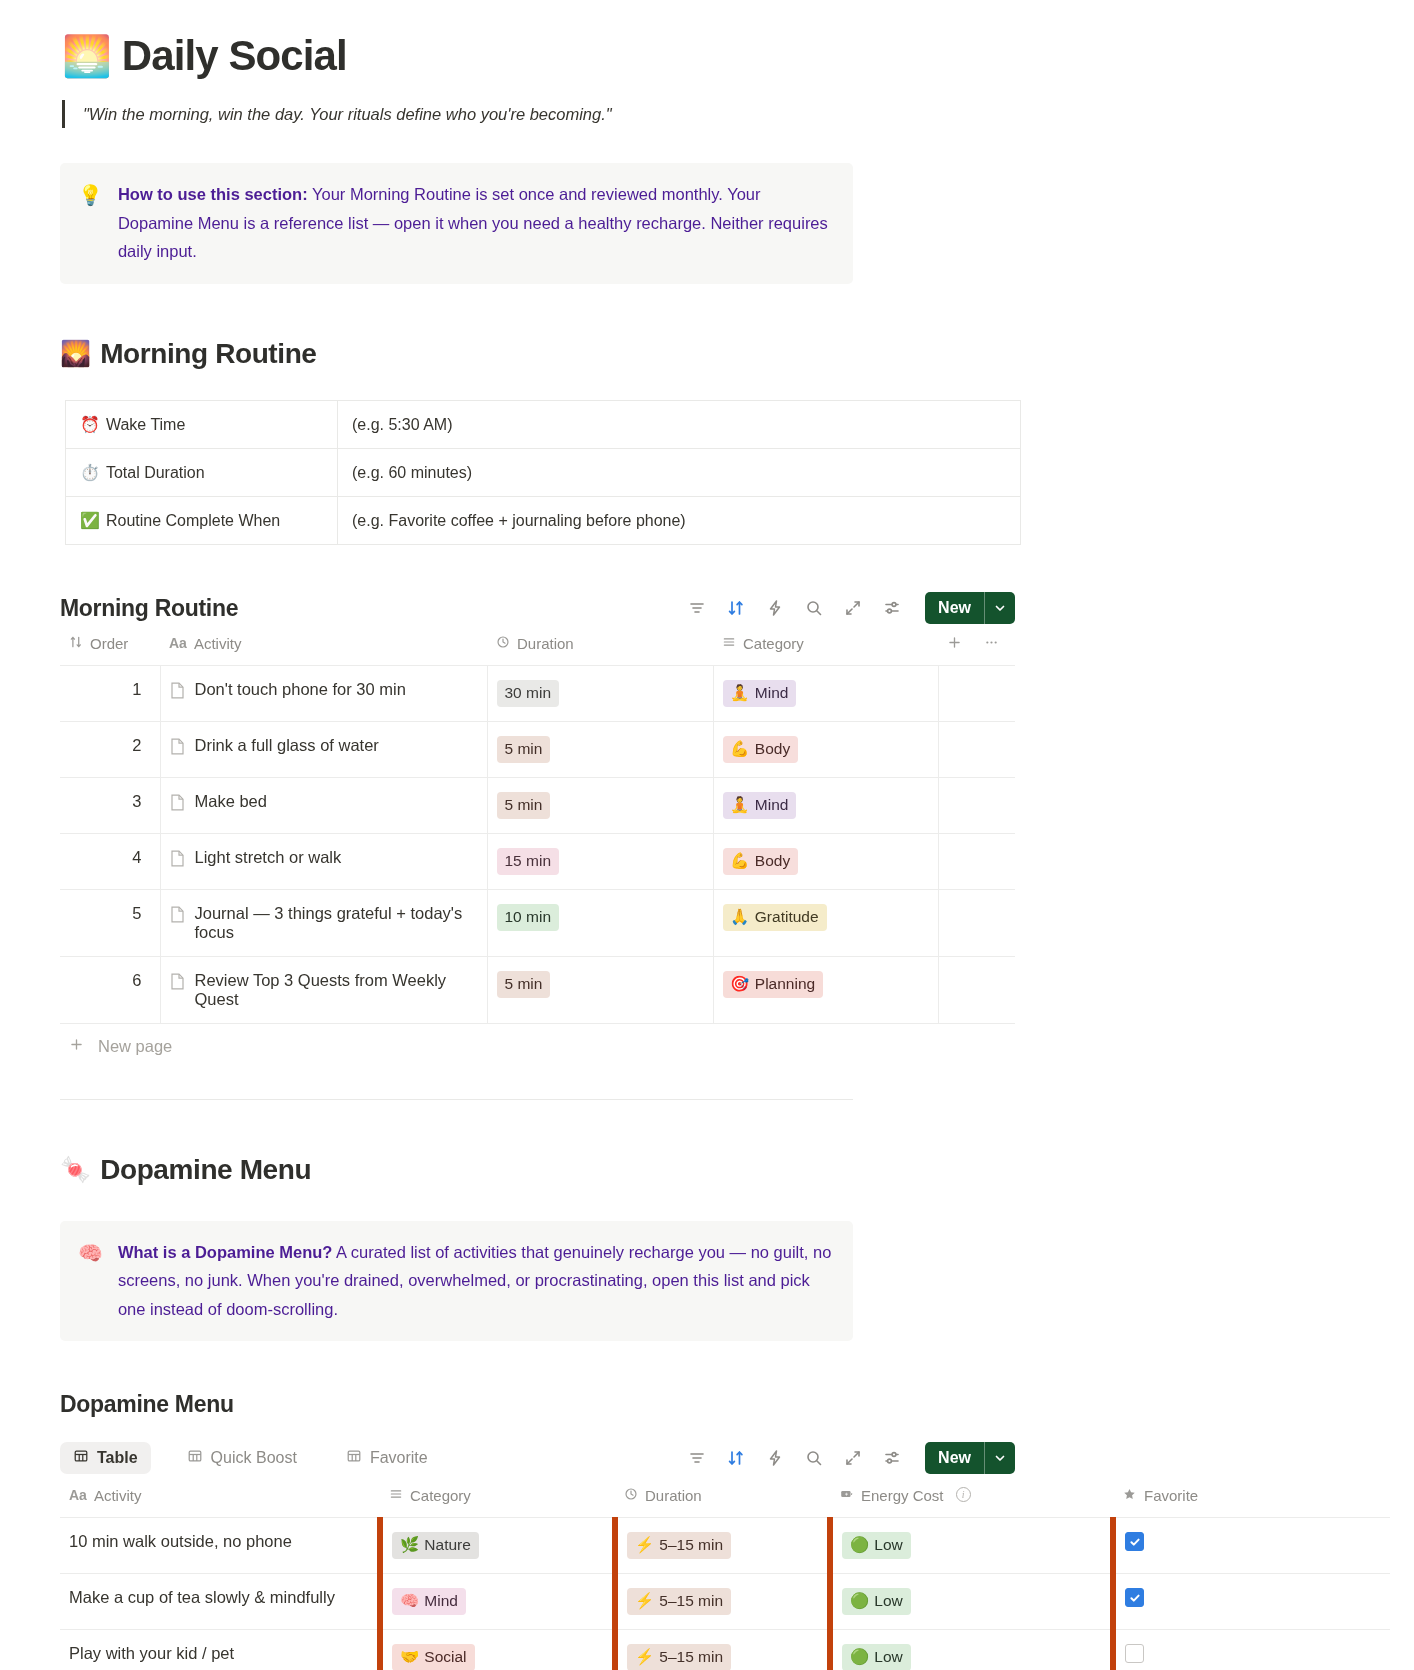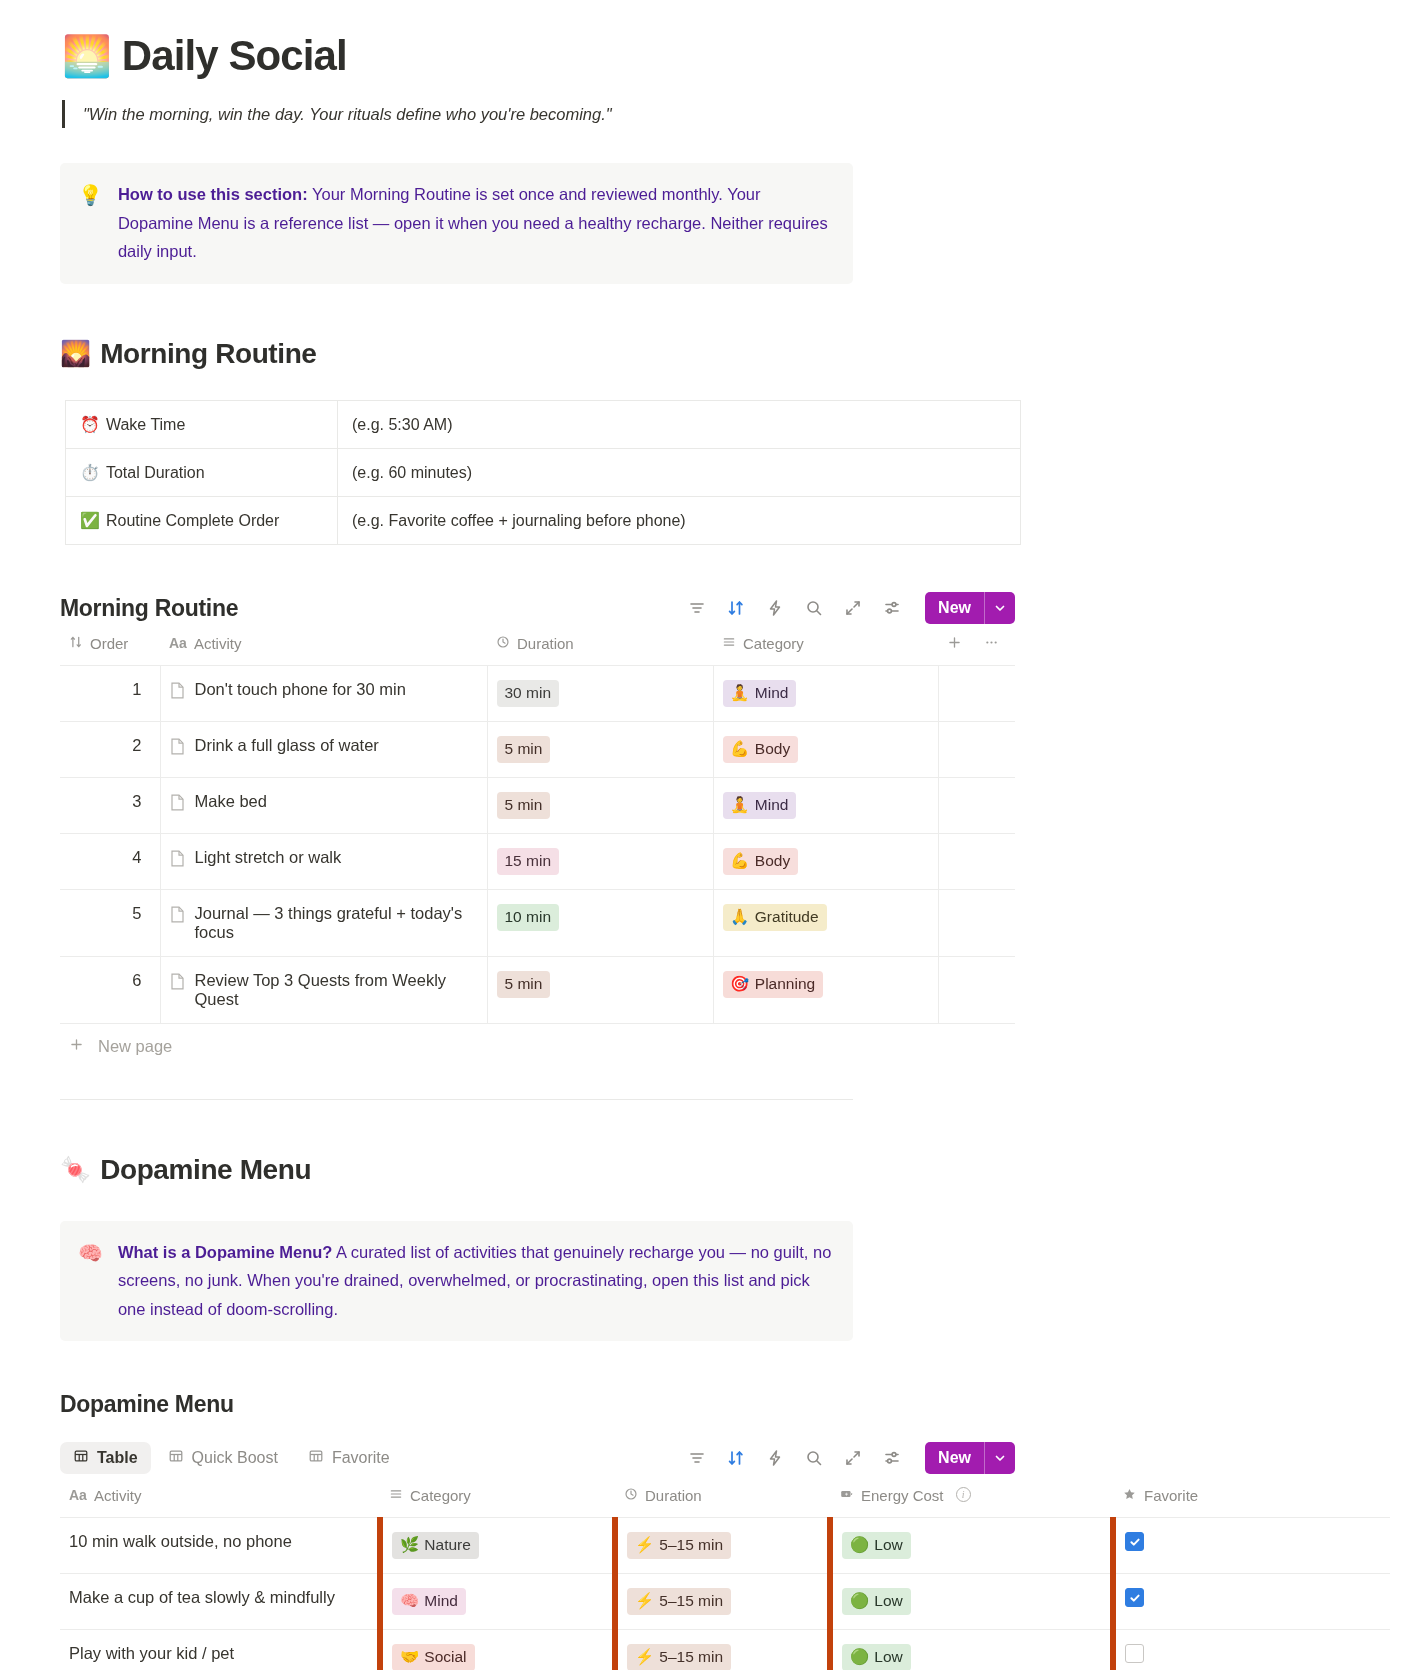--- a/index.html
+++ b/index.html
@@ -118,21 +118,21 @@
 
   .db-tabs-row {
     margin-left: 60px;
     width: 955px;
     display: flex;
     align-items: center;
     justify-content: space-between;
     height: 38px;
     margin-top: 18px;
   }
-  .db-tabs { display: flex; align-items: center; gap: 4px; }
+  .db-tabs { display: flex; align-items: center; gap: 23px; }
   .db-tab {
     display: flex;
     align-items: center;
     gap: 8px;
     padding: 6px 13px;
     border-radius: 7px;
     font-size: 16px;
     color: #8d8b87;
     font-weight: 500;
     cursor: pointer;
@@ -143,21 +143,21 @@
   .tool-icon {
     width: 22px; height: 22px;
     display: flex; align-items: center; justify-content: center;
     color: #8d8b87;
     cursor: pointer;
   }
   .tool-icon.accent { color: #2f7de1; }
   .new-btn {
     display: flex;
     align-items: stretch;
-    background: #a21caf;
+    background: #14532d;
     border-radius: 5px;
     overflow: hidden;
     margin-left: 5px;
     height: 32px;
   }
   .new-btn .lbl {
     color: #fff;
     font-size: 16px;
     font-weight: 600;
     padding: 0 13px;
@@ -330,21 +330,21 @@
         <td class="val">(e.g. 5:30 AM)</td>
       </tr>
       <tr>
         <td class="key">
           <span class="cell-emoji">⏱️</span><span>Total Duration</span>
         </td>
         <td class="val">(e.g. 60 minutes)</td>
       </tr>
       <tr>
         <td class="key">
-          <span class="cell-emoji">✅</span><span>Routine Complete Order</span>
+          <span class="cell-emoji">✅</span><span>Routine Complete When</span>
         </td>
         <td class="val">(e.g. Favorite coffee + journaling before phone)</td>
       </tr>
     </tbody>
   </table>
 
   <div class="db">
     <div class="db-title-row">
       <span class="db-title">Morning Routine</span>
       <div class="db-tools">

